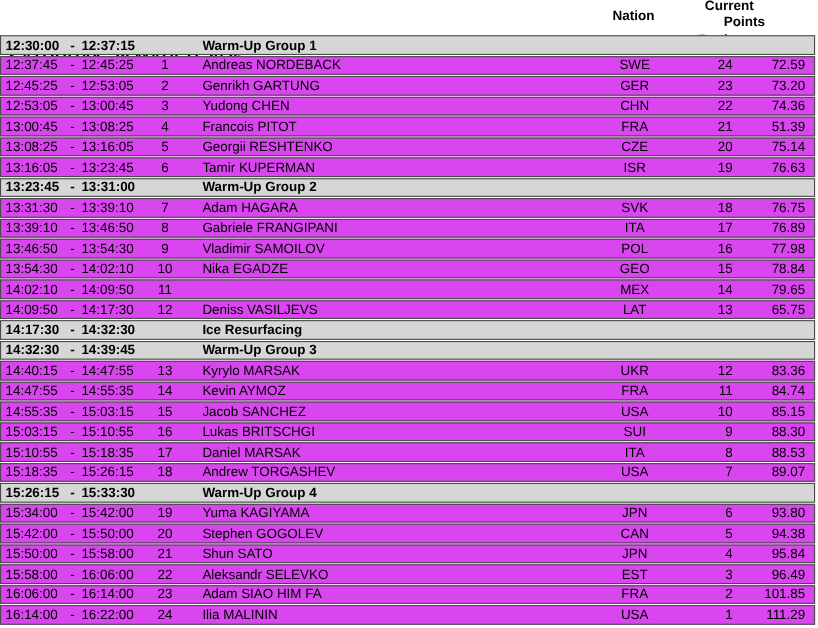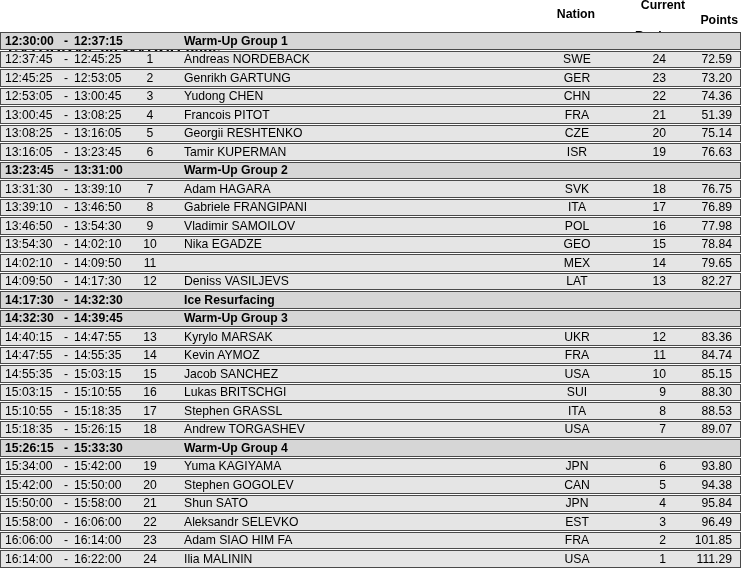--- a/index.html
+++ b/index.html
@@ -26,34 +26,34 @@
   }
   .colhead {
     position:absolute;
     font-size:12.3px;
     font-weight:700;
     white-space:nowrap;
   }
   .h-nation  { left:543px; top:7px;  width:66px; text-align:center; }
   .h-current { left:613px; top:-2px; width:100px; text-align:center; }
   .h-rank    { left:612px; top:13px; width:53px; text-align:right;margin-top:16px; }
-  .h-points  { top:13px; right:6px;  width:80px; text-align:right; }
+  .h-points  { top:13px; right:6px;  width:80px; }
 
   .schedule {
     position:absolute;
     left:0; top:32px;
     width:741px;
     text-align:right;
   }
   .row {
     position:relative;
     height:17.5px;
     border:1px solid #4a4a4a;
     margin-bottom:1px;
-    background:#e5e5e5;
+    background:#d946ef;
     font-size:12.2px;
   }
   .row.session { background:var(--session-bg, #d6d6d6); font-weight:700; }
   .cell {
     position:absolute;
     top:0; bottom:0;
     display:flex;
     align-items:center;
     white-space:nowrap;
     overflow:hidden;
@@ -201,21 +201,21 @@
         <span class="cell c-points">79.65</span>
       </div>
       <div class="row skater">
         <span class="cell c-start">14:09:50</span>
         <span class="cell c-dash">-</span>
         <span class="cell c-end">14:17:30</span>
         <span class="cell c-num">12</span>
         <span class="cell c-name">Deniss VASILJEVS</span>
         <span class="cell c-nation">LAT</span>
         <span class="cell c-rank">13</span>
-        <span class="cell c-points">82.27</span>
+        <span class="cell c-points">65.75</span>
       </div>
       <div class="row session">
         <span class="cell c-start">14:17:30</span>
         <span class="cell c-dash">-</span>
         <span class="cell c-end">14:32:30</span>
         <span class="cell c-name">Ice Resurfacing</span>
       </div>
       <div class="row session">
         <span class="cell c-start">14:32:30</span>
         <span class="cell c-dash">-</span>
@@ -260,21 +260,21 @@
         <span class="cell c-name">Lukas BRITSCHGI</span>
         <span class="cell c-nation">SUI</span>
         <span class="cell c-rank">9</span>
         <span class="cell c-points">88.30</span>
       </div>
       <div class="row skater">
         <span class="cell c-start">15:10:55</span>
         <span class="cell c-dash">-</span>
         <span class="cell c-end">15:18:35</span>
         <span class="cell c-num">17</span>
-        <span class="cell c-name">Stephen GRASSL</span>
+        <span class="cell c-name">Daniel MARSAK</span>
         <span class="cell c-nation">ITA</span>
         <span class="cell c-rank">8</span>
         <span class="cell c-points">88.53</span>
       </div>
       <div class="row skater">
         <span class="cell c-start">15:18:35</span>
         <span class="cell c-dash">-</span>
         <span class="cell c-end">15:26:15</span>
         <span class="cell c-num">18</span>
         <span class="cell c-name">Andrew TORGASHEV</span>

